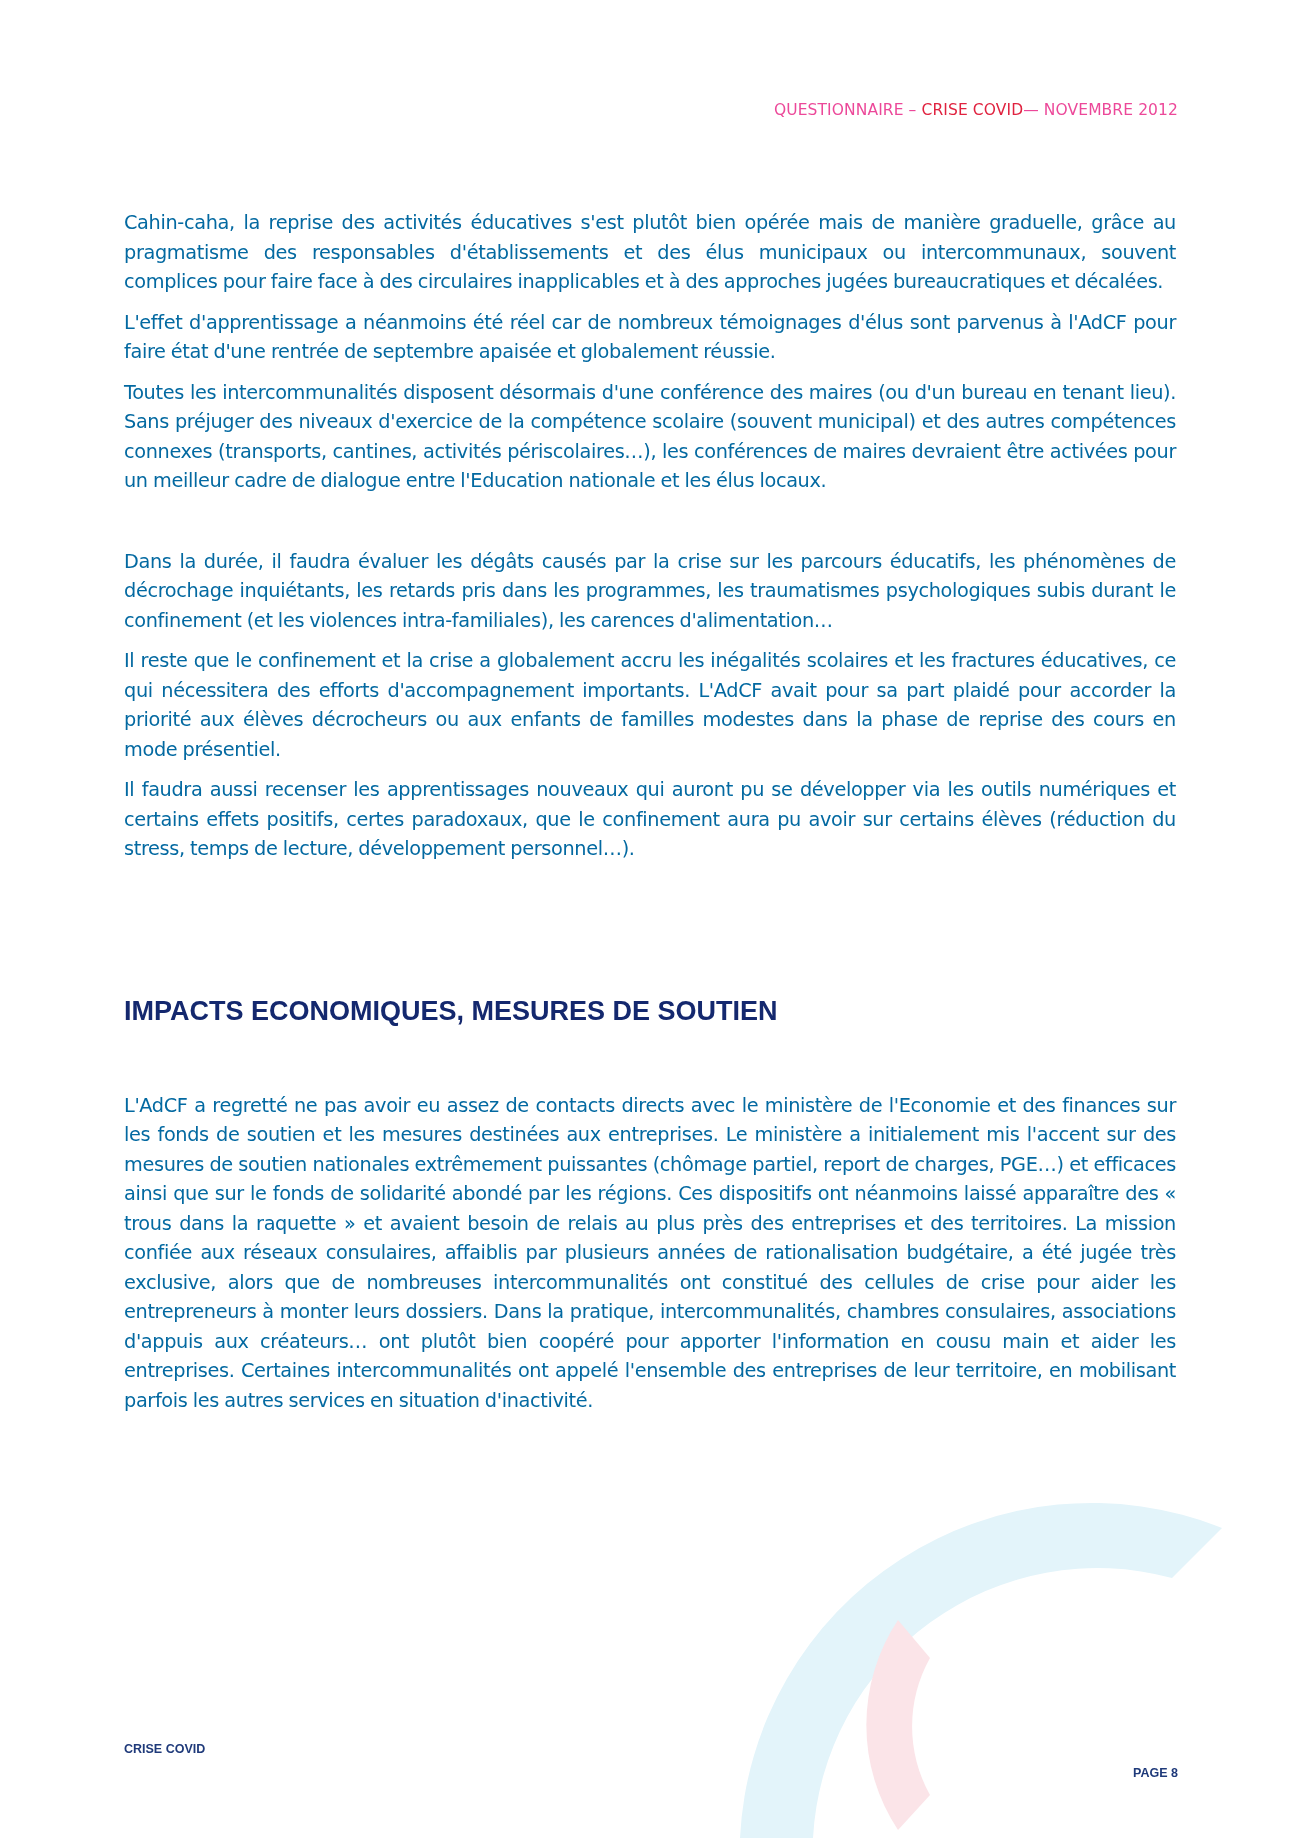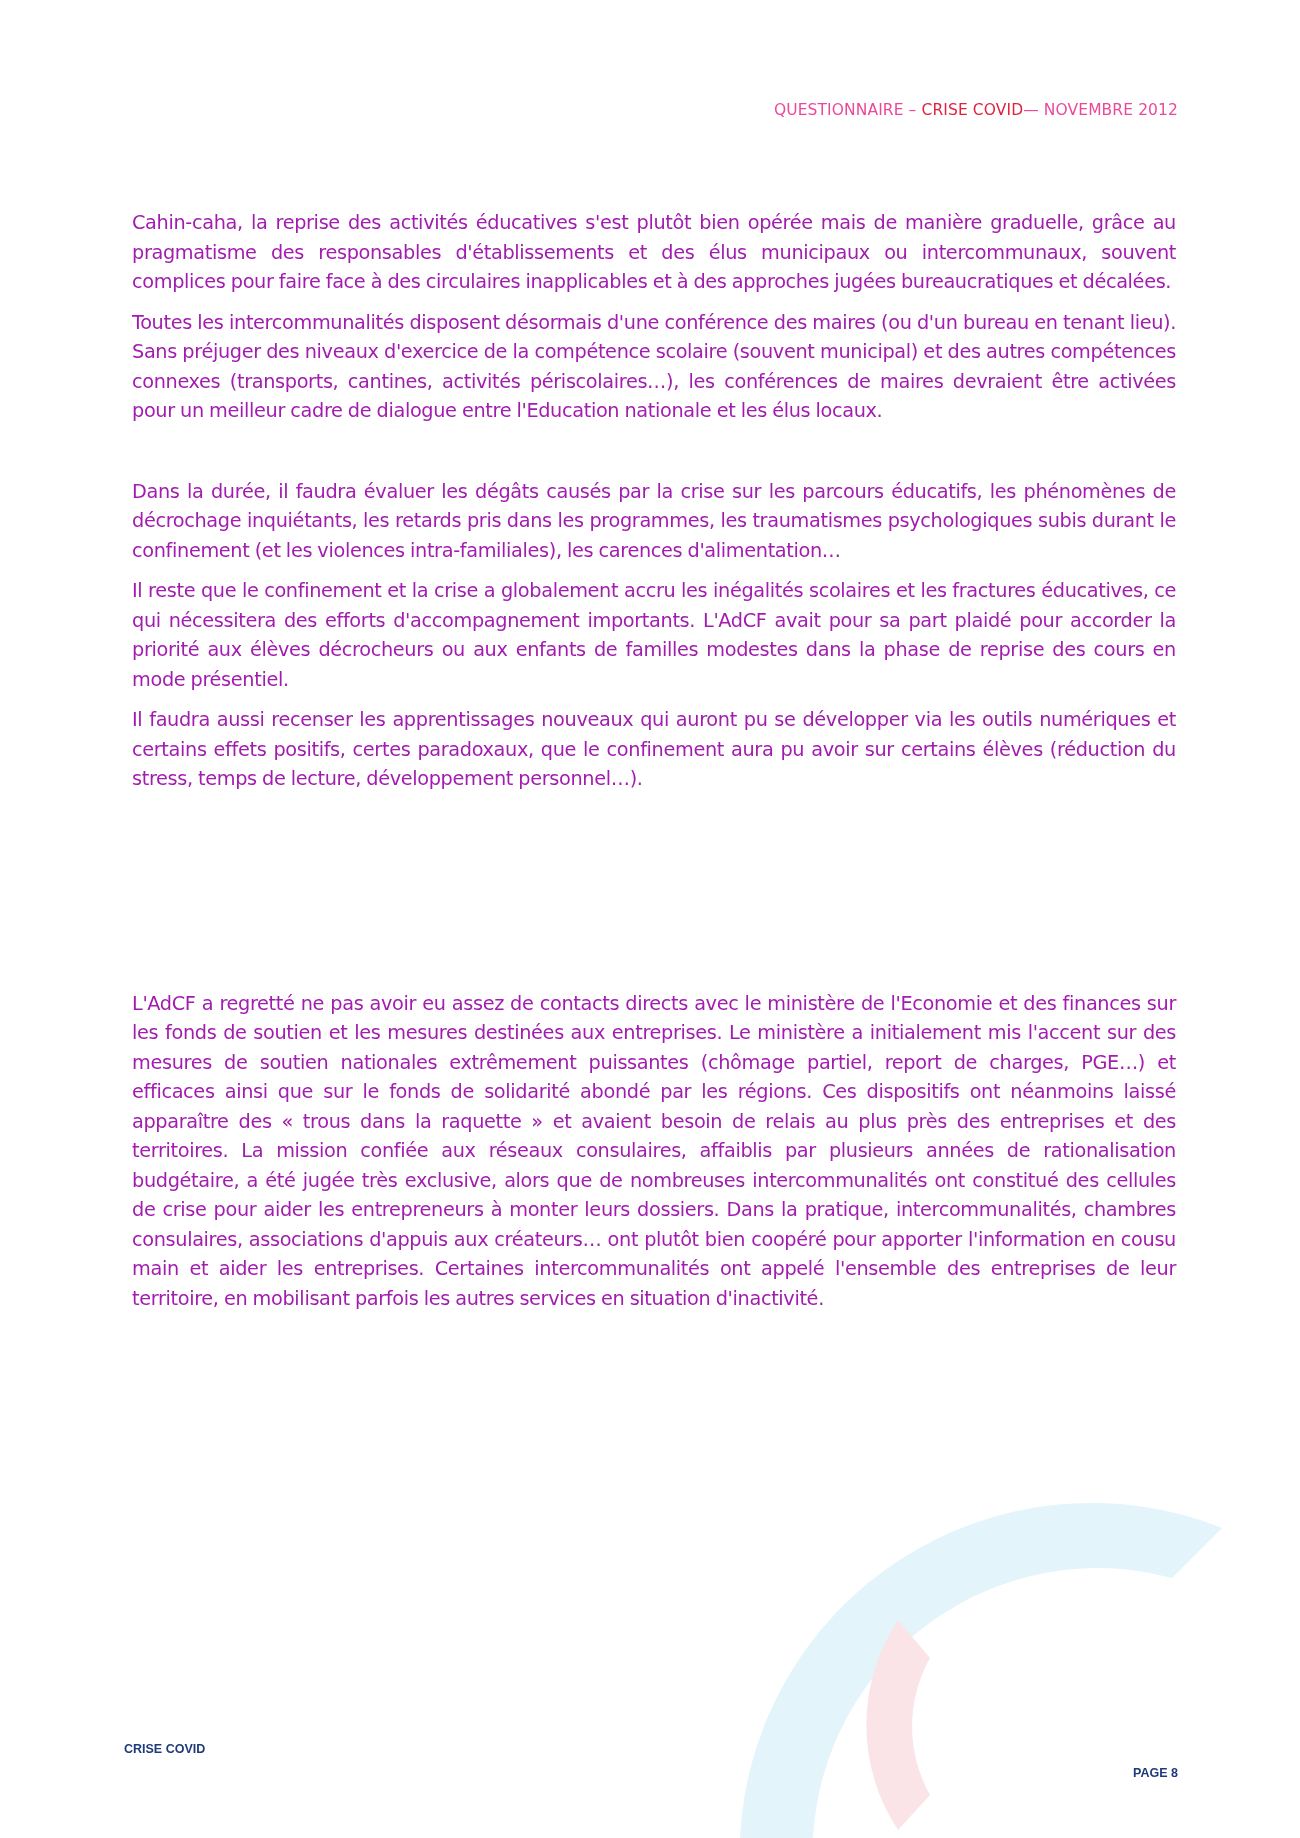--- a/index.html
+++ b/index.html
@@ -4,22 +4,22 @@
 <style>
   html, body { margin: 0; padding: 0; background: #ffffff; }
   body { width: 1300px; height: 1838px; position: relative; overflow: hidden;
          font-family: "DejaVu Sans", sans-serif; color: #1a1a1a; }
   .deco { position: absolute; left: 0; top: 0; width: 1300px; height: 1838px; z-index: 0; pointer-events: none; }
   .page-header { position: absolute; top: 101px; right: 122px; font-size: 15.5px; letter-spacing: 0.1px;
                  z-index: 2; white-space: nowrap; }
   .page-header .h-blue { color: #ec4899; }
   .page-header .h-red { color: #e0223f; }
   .content { position: absolute; left: 124px; top: 208px; width: 1052px; z-index: 2; }
-  .para { margin: 0 0 11px 8px; font-size: 19.3px; line-height: 29.5px; text-align: justify; letter-spacing: -0.35px;
-          font-family: "DejaVu Sans", sans-serif; color: #a21caf; word-spacing: -0.5px; }
+  .para { margin: 0 0 11px 0; font-size: 19.3px; line-height: 29.5px; text-align: justify; letter-spacing: -0.35px;
+          font-family: "DejaVu Sans", sans-serif; color: #0369a1; word-spacing: -0.5px; }
   .gap-1 { height: 40px; }
   .gap-2 { height: 120px; }
   .gap-3 { height: 64px; }
   .section-title { margin: 0; font-family: "Liberation Sans", sans-serif; font-weight: bold; font-size: 27px;
                    color: #14286e; letter-spacing: 0px; line-height: 32px; }
   .footer-left { position: absolute; left: 124px; top: 1742px; font-family: "Liberation Sans", sans-serif;
                  font-weight: bold; font-size: 12.5px; color: #1f3a7a; z-index: 2; }
   .footer-right { position: absolute; right: 122px; top: 1766px; font-family: "Liberation Sans", sans-serif;
                   font-weight: bold; font-size: 12.5px; color: #1f3a7a; z-index: 2; text-align: center; }
 </style>
@@ -33,33 +33,35 @@
   <path d="M 898 1620 A 190 190 0 0 0 898 1830 L 930 1795 A 140 140 0 0 1 930 1658 Z" fill="#fbe4e8"></path>
 </svg>
 
 <div class="page-header">
   <span class="h-blue">QUESTIONNAIRE – </span><span class="h-red">CRISE COVID</span><span class="h-blue">— NOVEMBRE 2012</span>
 </div>
 
 <div class="content">
   <section>
     <p class="para">Cahin-caha, la reprise des activités éducatives s'est plutôt bien opérée mais de manière graduelle, grâce au pragmatisme des responsables d'établissements et des élus municipaux ou intercommunaux, souvent complices pour faire face à des circulaires inapplicables et à des approches jugées bureaucratiques et décalées.</p>
+    <p class="para">L'effet d'apprentissage a néanmoins été réel car de nombreux témoignages d'élus sont parvenus à l'AdCF pour faire état d'une rentrée de septembre apaisée et globalement réussie.</p>
     <p class="para">Toutes les intercommunalités disposent désormais d'une conférence des maires (ou d'un bureau en tenant lieu). Sans préjuger des niveaux d'exercice de la compétence scolaire (souvent municipal) et des autres compétences connexes (transports, cantines, activités périscolaires…), les conférences de maires devraient être activées pour un meilleur cadre de dialogue entre l'Education nationale et les élus locaux.</p>
   </section>
 
   <div class="gap-1"></div>
 
   <section>
     <p class="para">Dans la durée, il faudra évaluer les dégâts causés par la crise sur les parcours éducatifs, les phénomènes de décrochage inquiétants, les retards pris dans les programmes, les traumatismes psychologiques subis durant le confinement (et les violences intra-familiales), les carences d'alimentation…</p>
     <p class="para">Il reste que le confinement et la crise a globalement accru les inégalités scolaires et les fractures éducatives, ce qui nécessitera des efforts d'accompagnement importants. L'AdCF avait pour sa part plaidé pour accorder la priorité aux élèves décrocheurs ou aux enfants de familles modestes dans la phase de reprise des cours en mode présentiel.</p>
     <p class="para">Il faudra aussi recenser les apprentissages nouveaux qui auront pu se développer via les outils numériques et certains effets positifs, certes paradoxaux, que le confinement aura pu avoir sur certains élèves (réduction du stress, temps de lecture, développement personnel…).</p>
   </section>
 
   <div class="gap-2"></div>
 
   <section>
+    <h2 class="section-title">IMPACTS ECONOMIQUES, MESURES DE SOUTIEN</h2>
     <div class="gap-3"></div>
     <p class="para">L'AdCF a regretté ne pas avoir eu assez de contacts directs avec le ministère de l'Economie et des finances sur les fonds de soutien et les mesures destinées aux entreprises. Le ministère a initialement mis l'accent sur des mesures de soutien nationales extrêmement puissantes (chômage partiel, report de charges, PGE…) et efficaces ainsi que sur le fonds de solidarité abondé par les régions. Ces dispositifs ont néanmoins laissé apparaître des « trous dans la raquette » et avaient besoin de relais au plus près des entreprises et des territoires. La mission confiée aux réseaux consulaires, affaiblis par plusieurs années de rationalisation budgétaire, a été jugée très exclusive, alors que de nombreuses intercommunalités ont constitué des cellules de crise pour aider les entrepreneurs à monter leurs dossiers. Dans la pratique, intercommunalités, chambres consulaires, associations d'appuis aux créateurs… ont plutôt bien coopéré pour apporter l'information en cousu main et aider les entreprises. Certaines intercommunalités ont appelé l'ensemble des entreprises de leur territoire, en mobilisant parfois les autres services en situation d'inactivité.</p>
   </section>
 </div>
 
 <div class="footer-left">CRISE COVID</div>
 <div class="footer-right">PAGE 8</div>
 
 </body></html>

